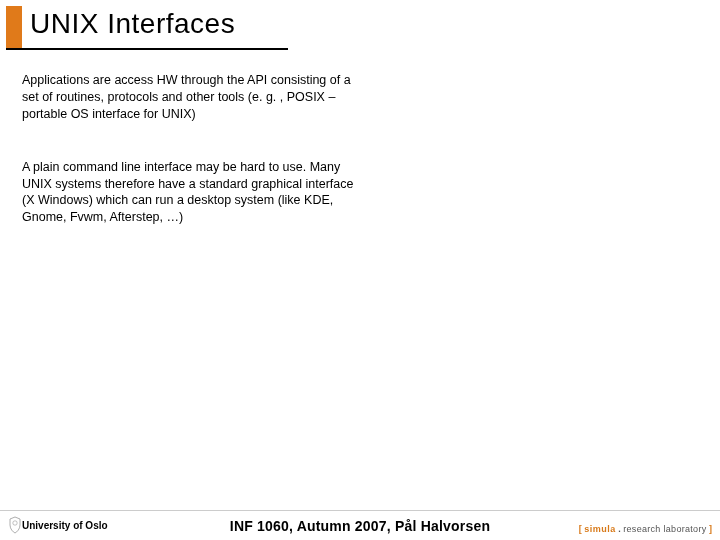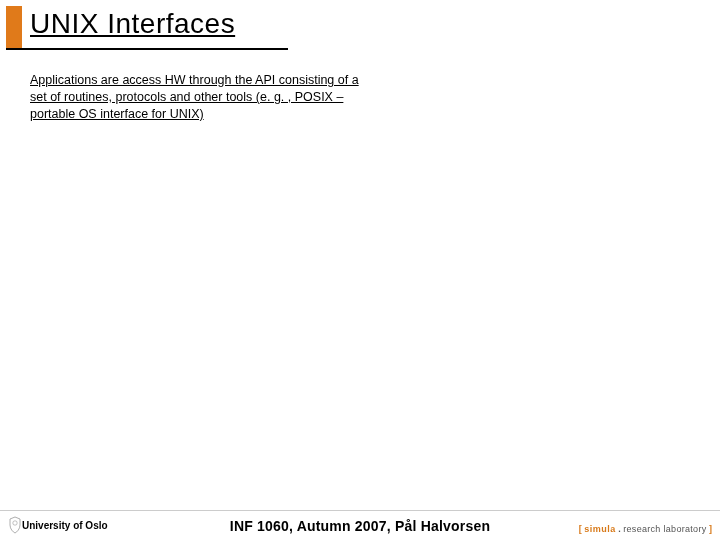--- a/index.html
+++ b/index.html
@@ -1,23 +1,23 @@
 <!DOCTYPE html>
 <html><head>
 <meta charset="utf-8">
 <style>
   * { margin: 0; padding: 0; box-sizing: border-box; }
   html, body { width: 720px; height: 540px; font-family: Verdana, Geneva, sans-serif; background: #fff; color: #000; overflow: hidden; }
-  .slide { position: relative; width: 720px; height: 540px; text-decoration: underline; }
+  .slide { position: relative; width: 720px; height: 540px; }
   .title-area { padding: 6px 0 0 6px; }
   .title-bar { display: flex; align-items: stretch; }
   .orange-block { width: 16px; background: #e07a1a; }
   .title-text { font-size: 28px; font-weight: 400; padding: 2px 0 8px 8px; letter-spacing: 0.5px; }
   .title-underline { height: 2px; background: #000; width: 282px; margin-left: 0; }
-  .body { padding: 22px 0 0 30px; width: 360px; }
+  .body { padding: 22px 0 0 22px; width: 360px; }
   .para { font-size: 12.5px; line-height: 1.35; margin-bottom: 36px; font-weight: 400; }
   .footer { position: absolute; left: 0; right: 0; bottom: 0; height: 30px; }
   .footer-line { position: absolute; left: 0; right: 0; top: 0; height: 1px; background: #ccc; }
   .footer-left { position: absolute; left: 8px; bottom: 6px; display: flex; align-items: center; }
   .crest { width: 14px; height: 18px; }
   .uni { font-size: 10px; font-weight: 700; }
   .footer-center { position: absolute; left: 0; right: 0; bottom: 6px; text-align: center; font-size: 14px; font-weight: 700; letter-spacing: 0.2px; }
   .footer-right { position: absolute; right: 8px; bottom: 6px; font-size: 9px; margin-top: 41px; }
   .bracket { color: #d87a1a; font-weight: 700; }
   .simula { color: #d87a1a; font-weight: 700; letter-spacing: 0.5px; }
@@ -32,20 +32,21 @@
   <div class="title-area">
     <div class="title-bar">
       <div class="orange-block"></div>
       <div class="title-text">UNIX Interfaces</div>
     </div>
     <div class="title-underline"></div>
   </div>
 
   <div class="body">
     <p class="para">Applications are access HW through the API consisting of a set of routines, protocols and other tools (e. g. , POSIX – portable OS interface for UNIX)</p>
+    <p class="para">A plain command line interface may be hard to use. Many UNIX systems therefore have a standard graphical interface (X Windows) which can run a desktop system (like KDE, Gnome, Fvwm, Afterstep, …)</p>
   </div>
 
   <div class="footer">
     <div class="footer-line"></div>
     <div class="footer-left">
       <svg class="crest" viewBox="0 0 14 18">
         <path d="M7 1 L12 3 L12 9 C12 13 9 16 7 17 C5 16 2 13 2 9 L2 3 Z" fill="none" stroke="#999" stroke-width="0.8"></path>
         <circle cx="7" cy="7" r="2.2" fill="none" stroke="#999" stroke-width="0.6"></circle>
       </svg>
       <span class="uni">University of Oslo</span>

